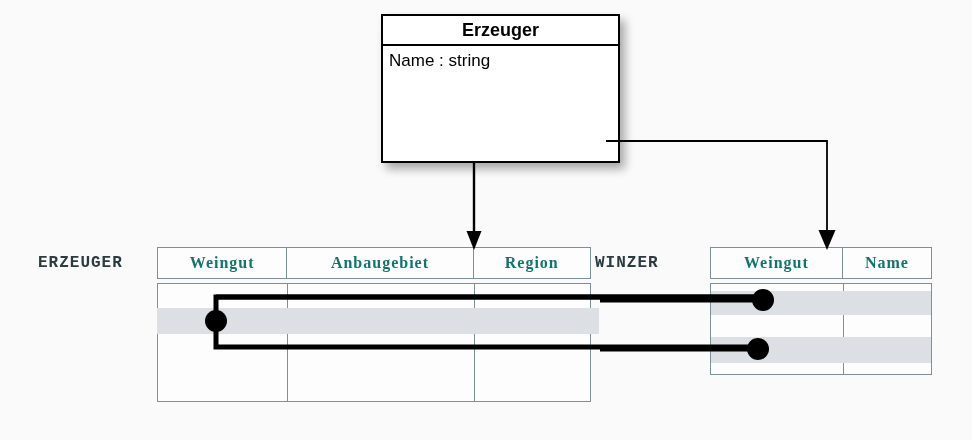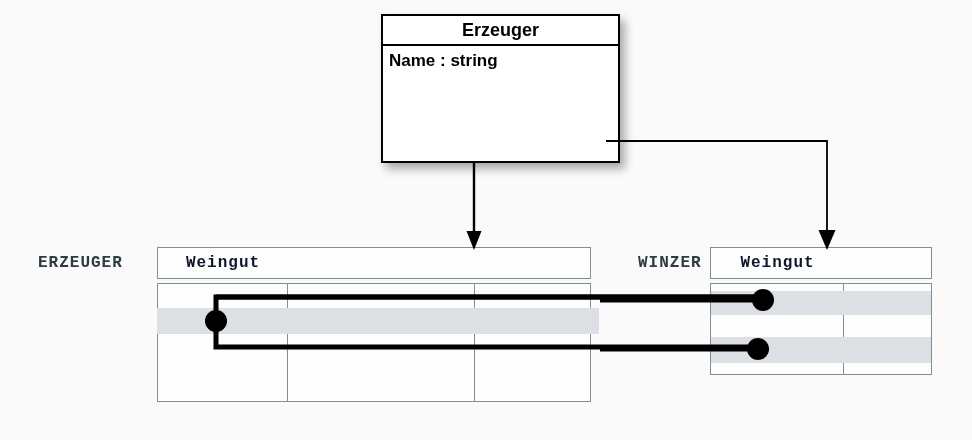--- a/index.html
+++ b/index.html
@@ -34,21 +34,20 @@
     line-height: 28px;
     text-align: center;
     font-weight: bold;
     font-size: 18px;
     color: #000;
     border-bottom: 2px solid #000;
     font-family: "Liberation Sans", sans-serif;
   }
   .uml-attrs {
     padding: 2px 0 0 6px;
-    font-weight: bold;
   }
   .uml-attr {
     font-size: 17px;
     line-height: 25px;
     color: #000;
     white-space: nowrap;
     font-family: "Liberation Sans", sans-serif;
   }
 
   
@@ -66,25 +65,25 @@
     display: flex;
     border: 1px solid #7d9095;
     background: #fdfdfd;
     box-sizing: border-box;
     height: 32px;
   }
   .tbl-header .cell {
     display: flex;
     align-items: center;
     justify-content: center;
-    font-family: Liberation Mono, monospace;
+    font-family: Liberation Serif, serif;
     font-weight: bold;
     font-size: 16px;
     letter-spacing: 1px;
-    color: #0f172a;
+    color: #0f766e;
     border-right: 1px solid #7d9095;
     box-sizing: border-box;
     height: 100%;
   }
   .tbl-header .cell:last-child { border-right: none; }
 
   .tbl-body {
     position: absolute;
     border: 1px solid #7d9095;
     background: #fdfdfd;
@@ -121,33 +120,36 @@
     <div class="uml-title">Erzeuger</div>
     <div class="uml-attrs">
       <div class="uml-attr">Name : string</div>
     </div>
   </div>
 
   <div class="tbl-label" style="left:38px; top:254px;">ERZEUGER</div>
 
   <div class="tbl-header" style="left:157px; top:247px; width:434px;">
     <div class="cell" style="width:130px;">Weingut</div>
+    <div class="cell" style="width:187px;">Anbaugebiet</div>
+    <div class="cell" style="width:117px;">Region</div>
   </div>
 
   <div class="tbl-body" style="left:157px; top:283px; width:434px; height:119px;">
     <div class="col-sep" style="left:129px;"></div>
     <div class="col-sep" style="left:316px;"></div>
   </div>
 
   <div class="row-band" style="left:157px; top:308px; width:442px; height:26px;"></div>
 
-  <div class="tbl-label" style="left:638px; top:254px;">WINZER</div>
+  <div class="tbl-label" style="left:595px; top:254px;">WINZER</div>
 
   <div class="tbl-header" style="left:710px; top:247px; width:222px;">
     <div class="cell" style="width:133px;">Weingut</div>
+    <div class="cell" style="width:89px;">Name</div>
   </div>
 
   <div class="tbl-body" style="left:710px; top:283px; width:222px; height:92px;">
     <div class="col-sep" style="left:132px;"></div>
   </div>
 
   <div class="row-band" style="left:711px; top:291px; width:220px; height:24px;"></div>
   <div class="row-band" style="left:711px; top:337px; width:220px; height:26px;"></div>
 
   <svg id="wires" viewBox="0 0 972 440" xmlns="http://www.w3.org/2000/svg">

